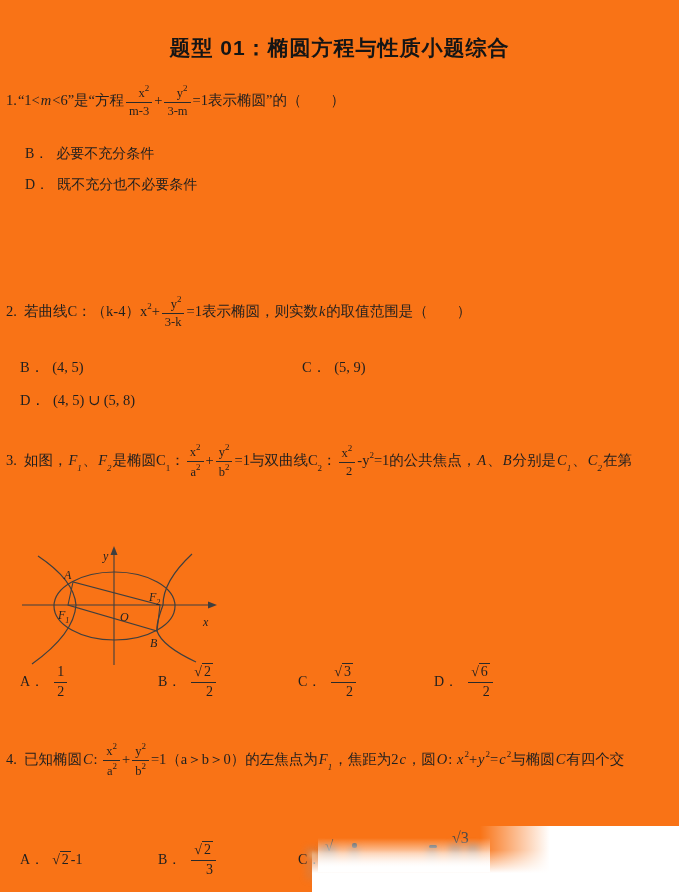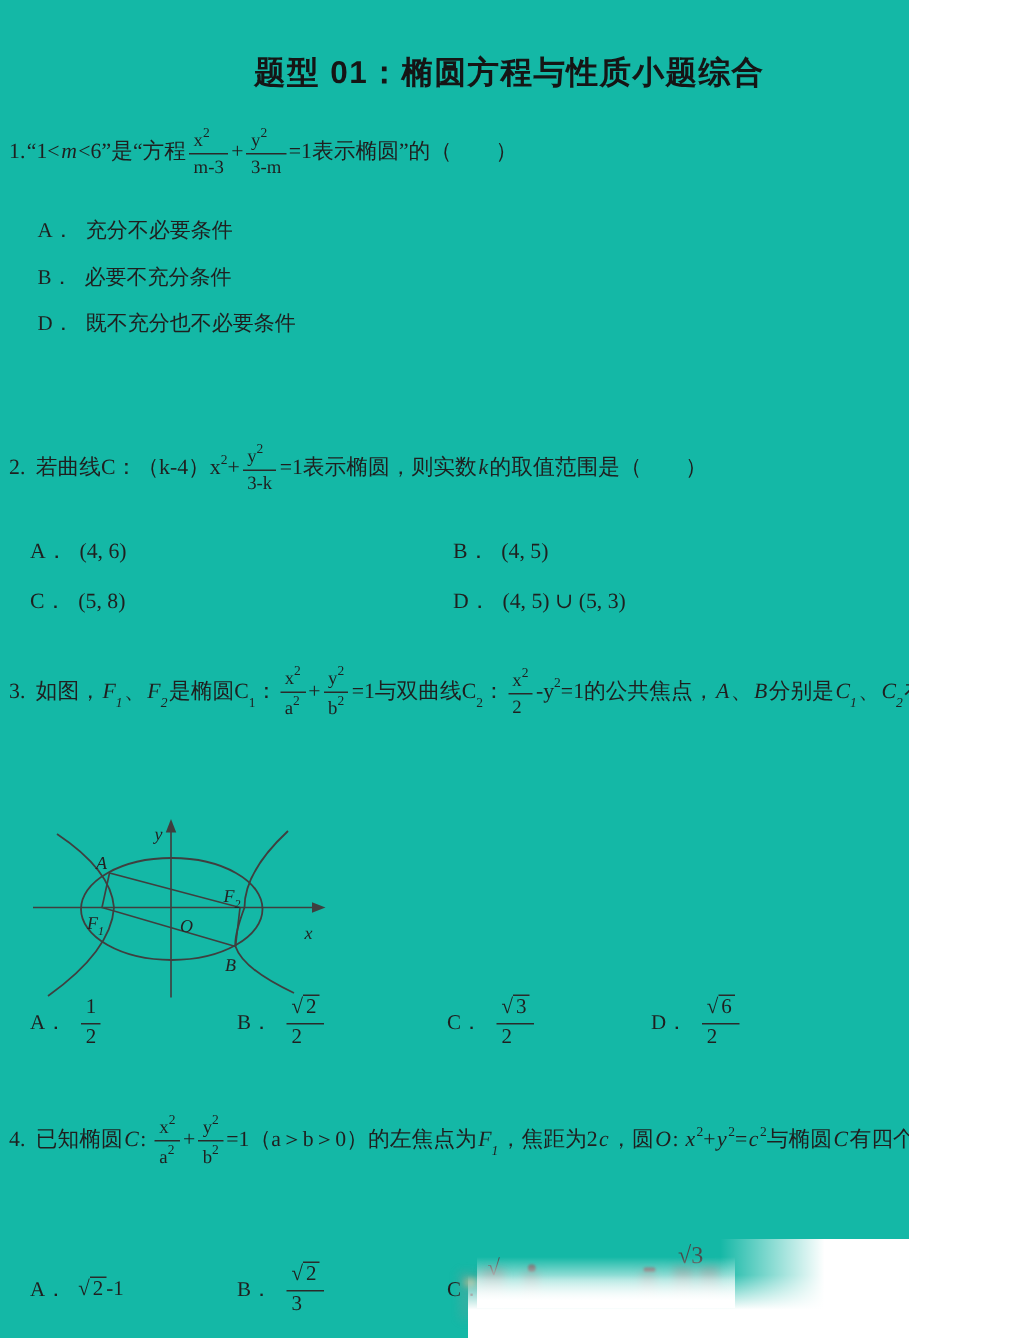--- a/index.html
+++ b/index.html
@@ -1,28 +1,28 @@
 <!DOCTYPE html>
 <html><head>
 <meta charset="utf-8">
 <style>
   html,body{margin:0;padding:0;background:#ffffff;}
-  .page{position:relative;width:606px;height:892px;background:#14b8a6;overflow:hidden;
+  .page{position:relative;width:679px;height:892px;background:#f97316;overflow:hidden;
         font-family:"Liberation Serif","DejaVu Serif",serif;color:#1f1f1f;text-decoration:underline;}
   .title{position:absolute;top:34px;left:0;width:679px;margin:0;text-align:center;
          font-family:"Liberation Sans","DejaVu Sans",sans-serif;
          font-size:21px;font-weight:700;letter-spacing:1px;color:#151515;}
   .stem{position:absolute;left:6px;font-size:14.5px;white-space:nowrap;line-height:1.25;}
   .stem2{position:absolute;left:22px;font-size:14.5px;white-space:nowrap;}
   .qnum{margin-right:7px;}
   .q1 .qnum{margin-right:1px;}
   i.v{font-style:italic;padding:0 1px;}
   sup{font-size:9px;position:relative;top:-1px;}
   sub{font-size:9px;position:relative;top:2px;}
-  .frac{display:inline-block;vertical-align:middle;text-align:left;margin:0 2px;
+  .frac{display:inline-block;vertical-align:middle;text-align:right;margin:0 2px;
         font-size:12.5px;line-height:1.2;}
   .frac .fn{display:block;border-bottom:1.2px solid #2a2a2a;padding:0 3px 1px;}
   .frac .fd{display:block;padding:1px 3px 0;}
   .rad{display:inline-block;white-space:nowrap;font-style:normal;}
   .rad .rs{font-style:normal;}
   .rad .ri{border-top:1.2px solid #2a2a2a;padding:0 2px;}
   .optcol{position:absolute;font-size:14px;}
   .optline{height:31px;white-space:nowrap;}
   .olabel{margin-right:8px;}
   .optgrid{position:absolute;display:grid;grid-template-columns:282px auto;row-gap:14px;
@@ -47,33 +47,31 @@
 <body>
 
 <div class="page">
 
   <h1 class="title">题型 01：椭圆方程与性质小题综合</h1>
 
   <div class="stem q1" style="top:84px">
     <span class="qnum">1.</span><span>“1&lt;<i class="v">m</i>&lt;6”是“方程<span class="frac"><span class="fn">x<sup>2</sup></span><span class="fd">m-3</span></span>+<span class="frac"><span class="fn">y<sup>2</sup></span><span class="fd">3-m</span></span>=1表示椭圆”的（　　）</span>
   </div>
   <div class="optcol" style="top:145px;left:25px">
-    <div class="optline"><span class="olabel">A．</span><span>充分不必要条件</span></div>
     <div class="optline"><span class="olabel">B．</span><span>必要不充分条件</span></div>
     <div class="optline"><span class="olabel">D．</span><span>既不充分也不必要条件</span></div>
   </div>
 
   <div class="stem" style="top:295px">
     <span class="qnum">2.</span><span>若曲线C：（k-4）x<sup>2</sup>+<span class="frac"><span class="fn">y<sup>2</sup></span><span class="fd">3-k</span></span>=1表示椭圆，则实数<i class="v">k</i>的取值范围是（　　）</span>
   </div>
   <div class="optgrid" style="top:358px;left:20px">
-    <div><span class="olabel">A．</span><span>(4, 6)</span></div>
     <div><span class="olabel">B．</span><span>(4, 5)</span></div>
-    <div><span class="olabel">C．</span><span>(5, 8)</span></div>
-    <div><span class="olabel">D．</span><span>(4, 5) ∪ (5, 3)</span></div>
+    <div><span class="olabel">C．</span><span>(5, 9)</span></div>
+    <div><span class="olabel">D．</span><span>(4, 5) ∪ (5, 8)</span></div>
   </div>
 
   <div class="stem" style="top:443px">
     <span class="qnum">3.</span><span>如图，<i class="v">F<sub>1</sub></i>、<i class="v">F<sub>2</sub></i>是椭圆C<sub>1</sub>：<span class="frac"><span class="fn">x<sup>2</sup></span><span class="fd">a<sup>2</sup></span></span>+<span class="frac"><span class="fn">y<sup>2</sup></span><span class="fd">b<sup>2</sup></span></span>=1与双曲线C<sub>2</sub>：<span class="frac"><span class="fn">x<sup>2</sup></span><span class="fd">2</span></span>-y<sup>2</sup>=1的公共焦点，<i class="v">A</i>、<i class="v">B</i>分别是<i class="v">C<sub>1</sub></i>、<i class="v">C<sub>2</sub></i>在第</span>
   </div>
 
   <svg class="figure" width="200" height="122" viewBox="0 0 200 122">
     <line x1="2" y1="59" x2="189" y2="59" stroke="#3f3f3f" stroke-width="1.1"></line>
     <polygon points="188,55.5 197,59 188,62.5" fill="#3f3f3f"></polygon>
     <line x1="94" y1="119" x2="94" y2="5" stroke="#3f3f3f" stroke-width="1.1"></line>

